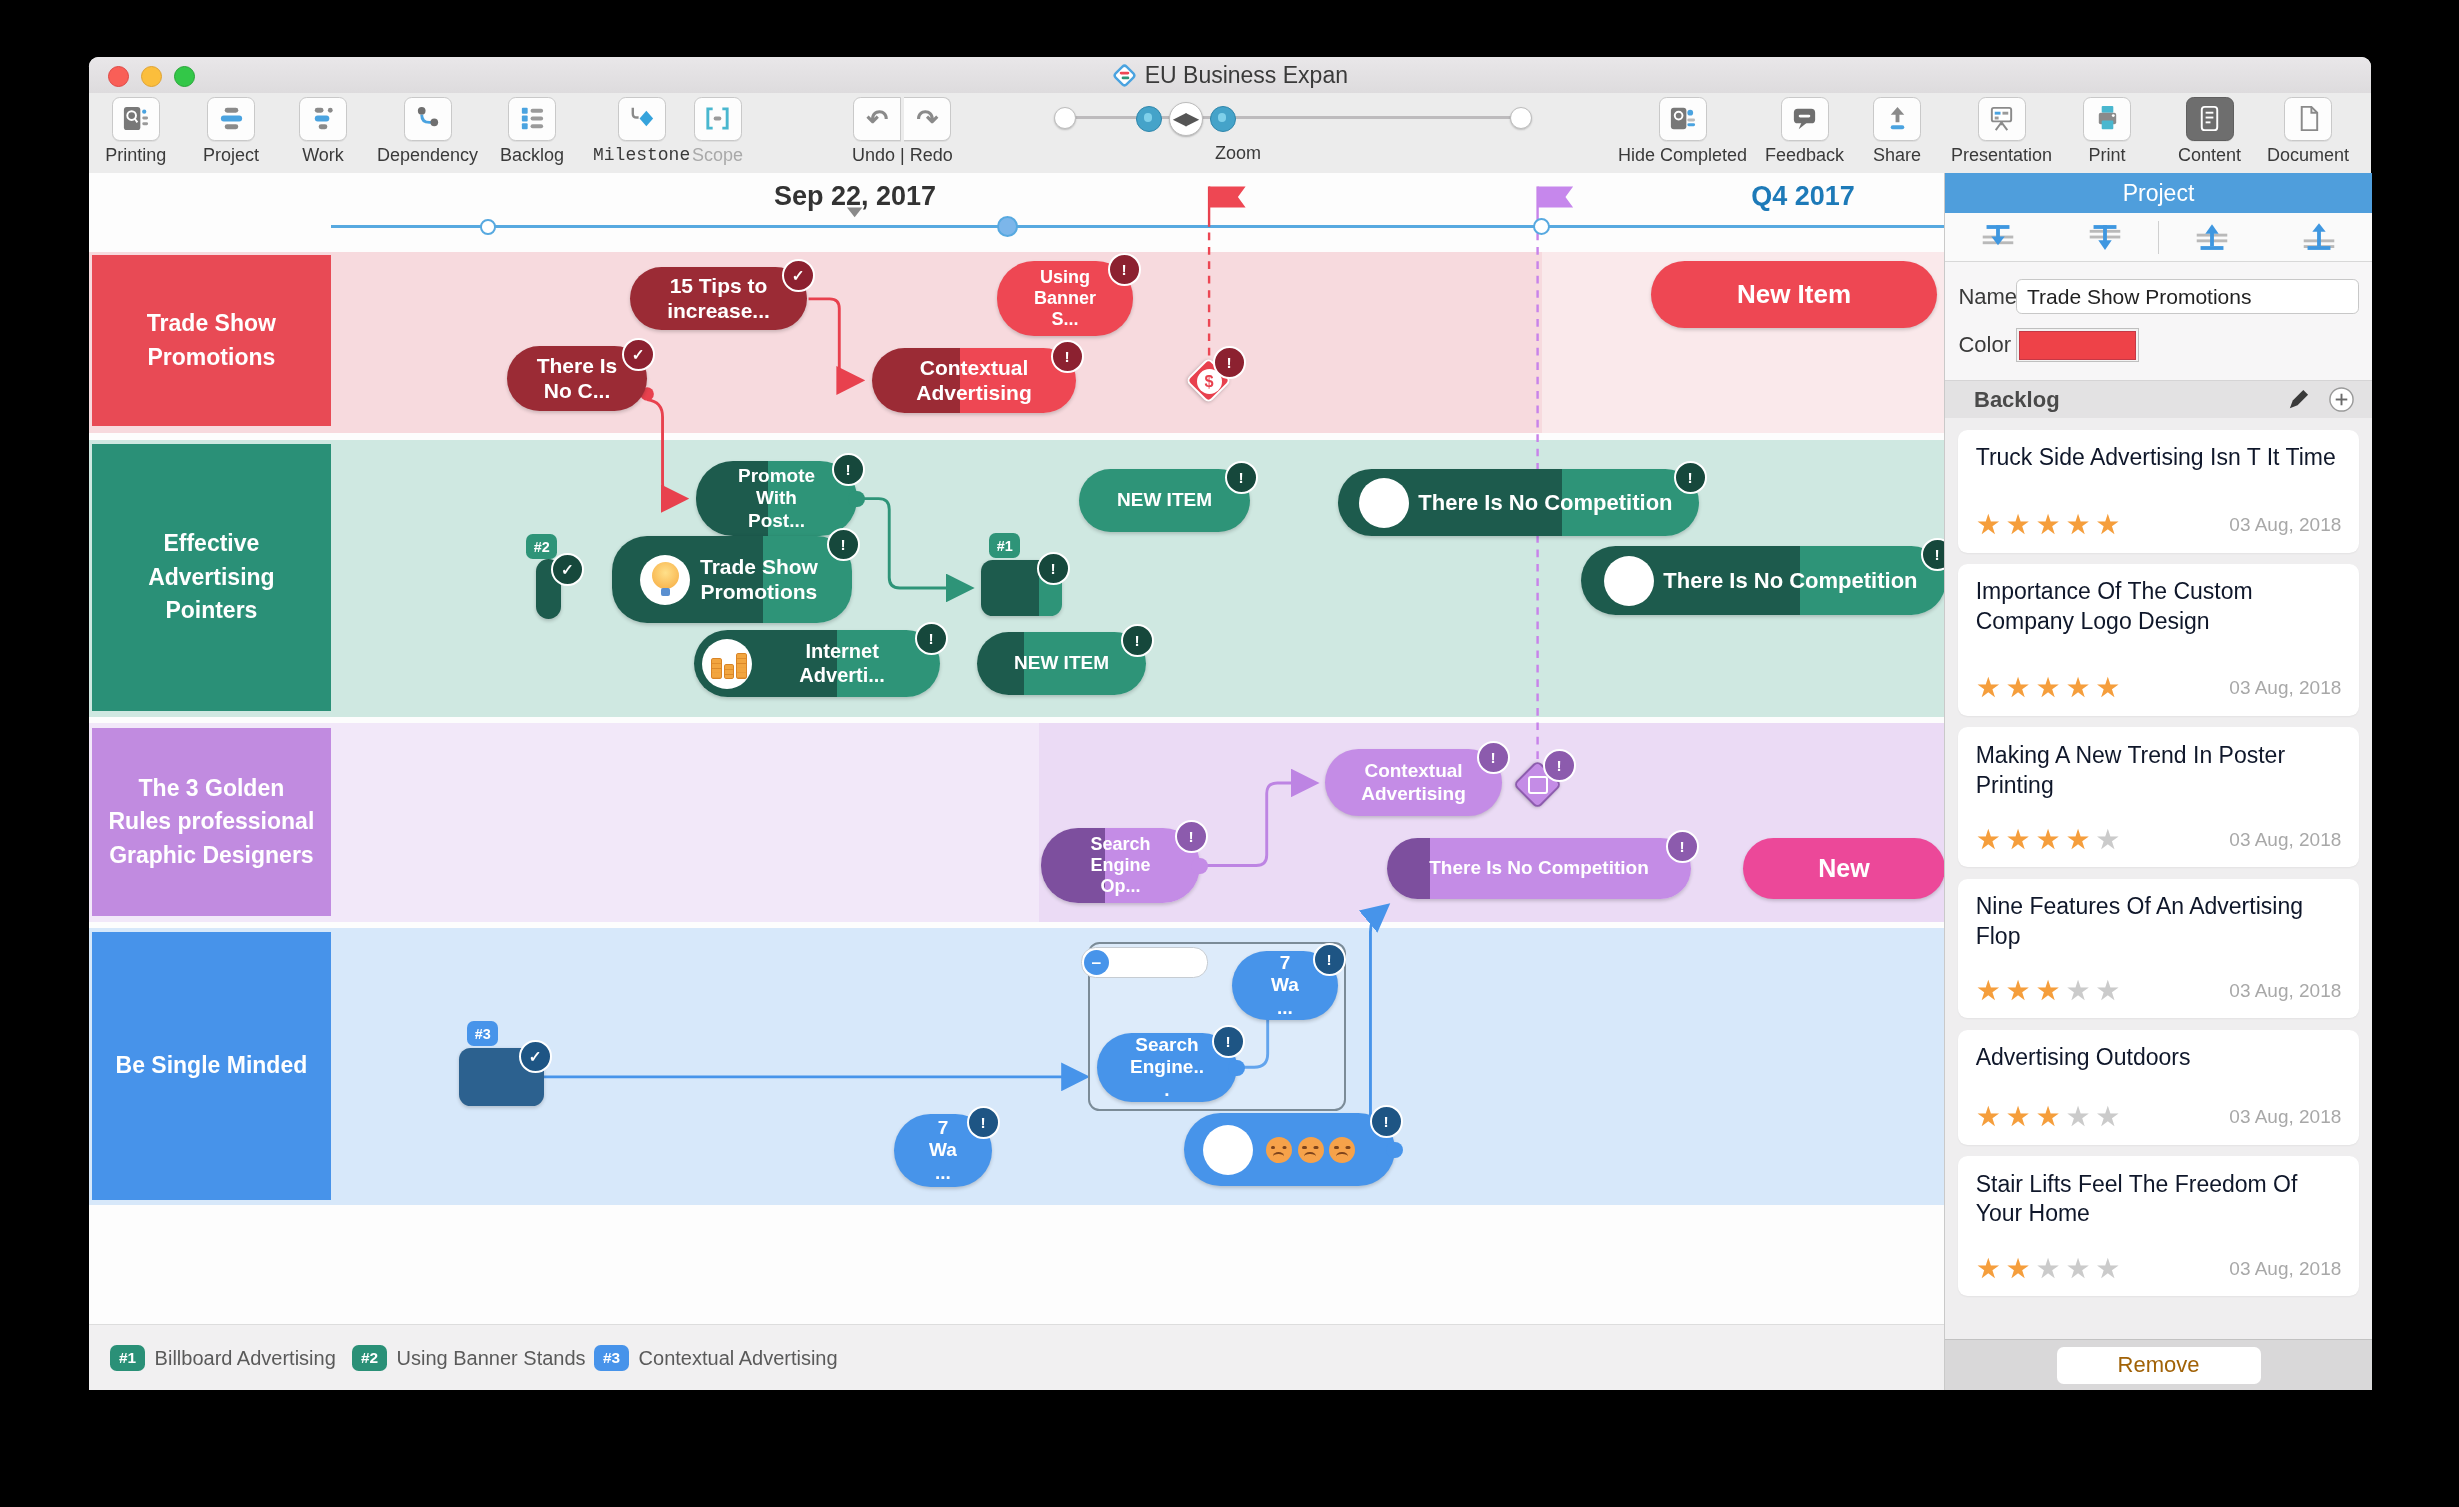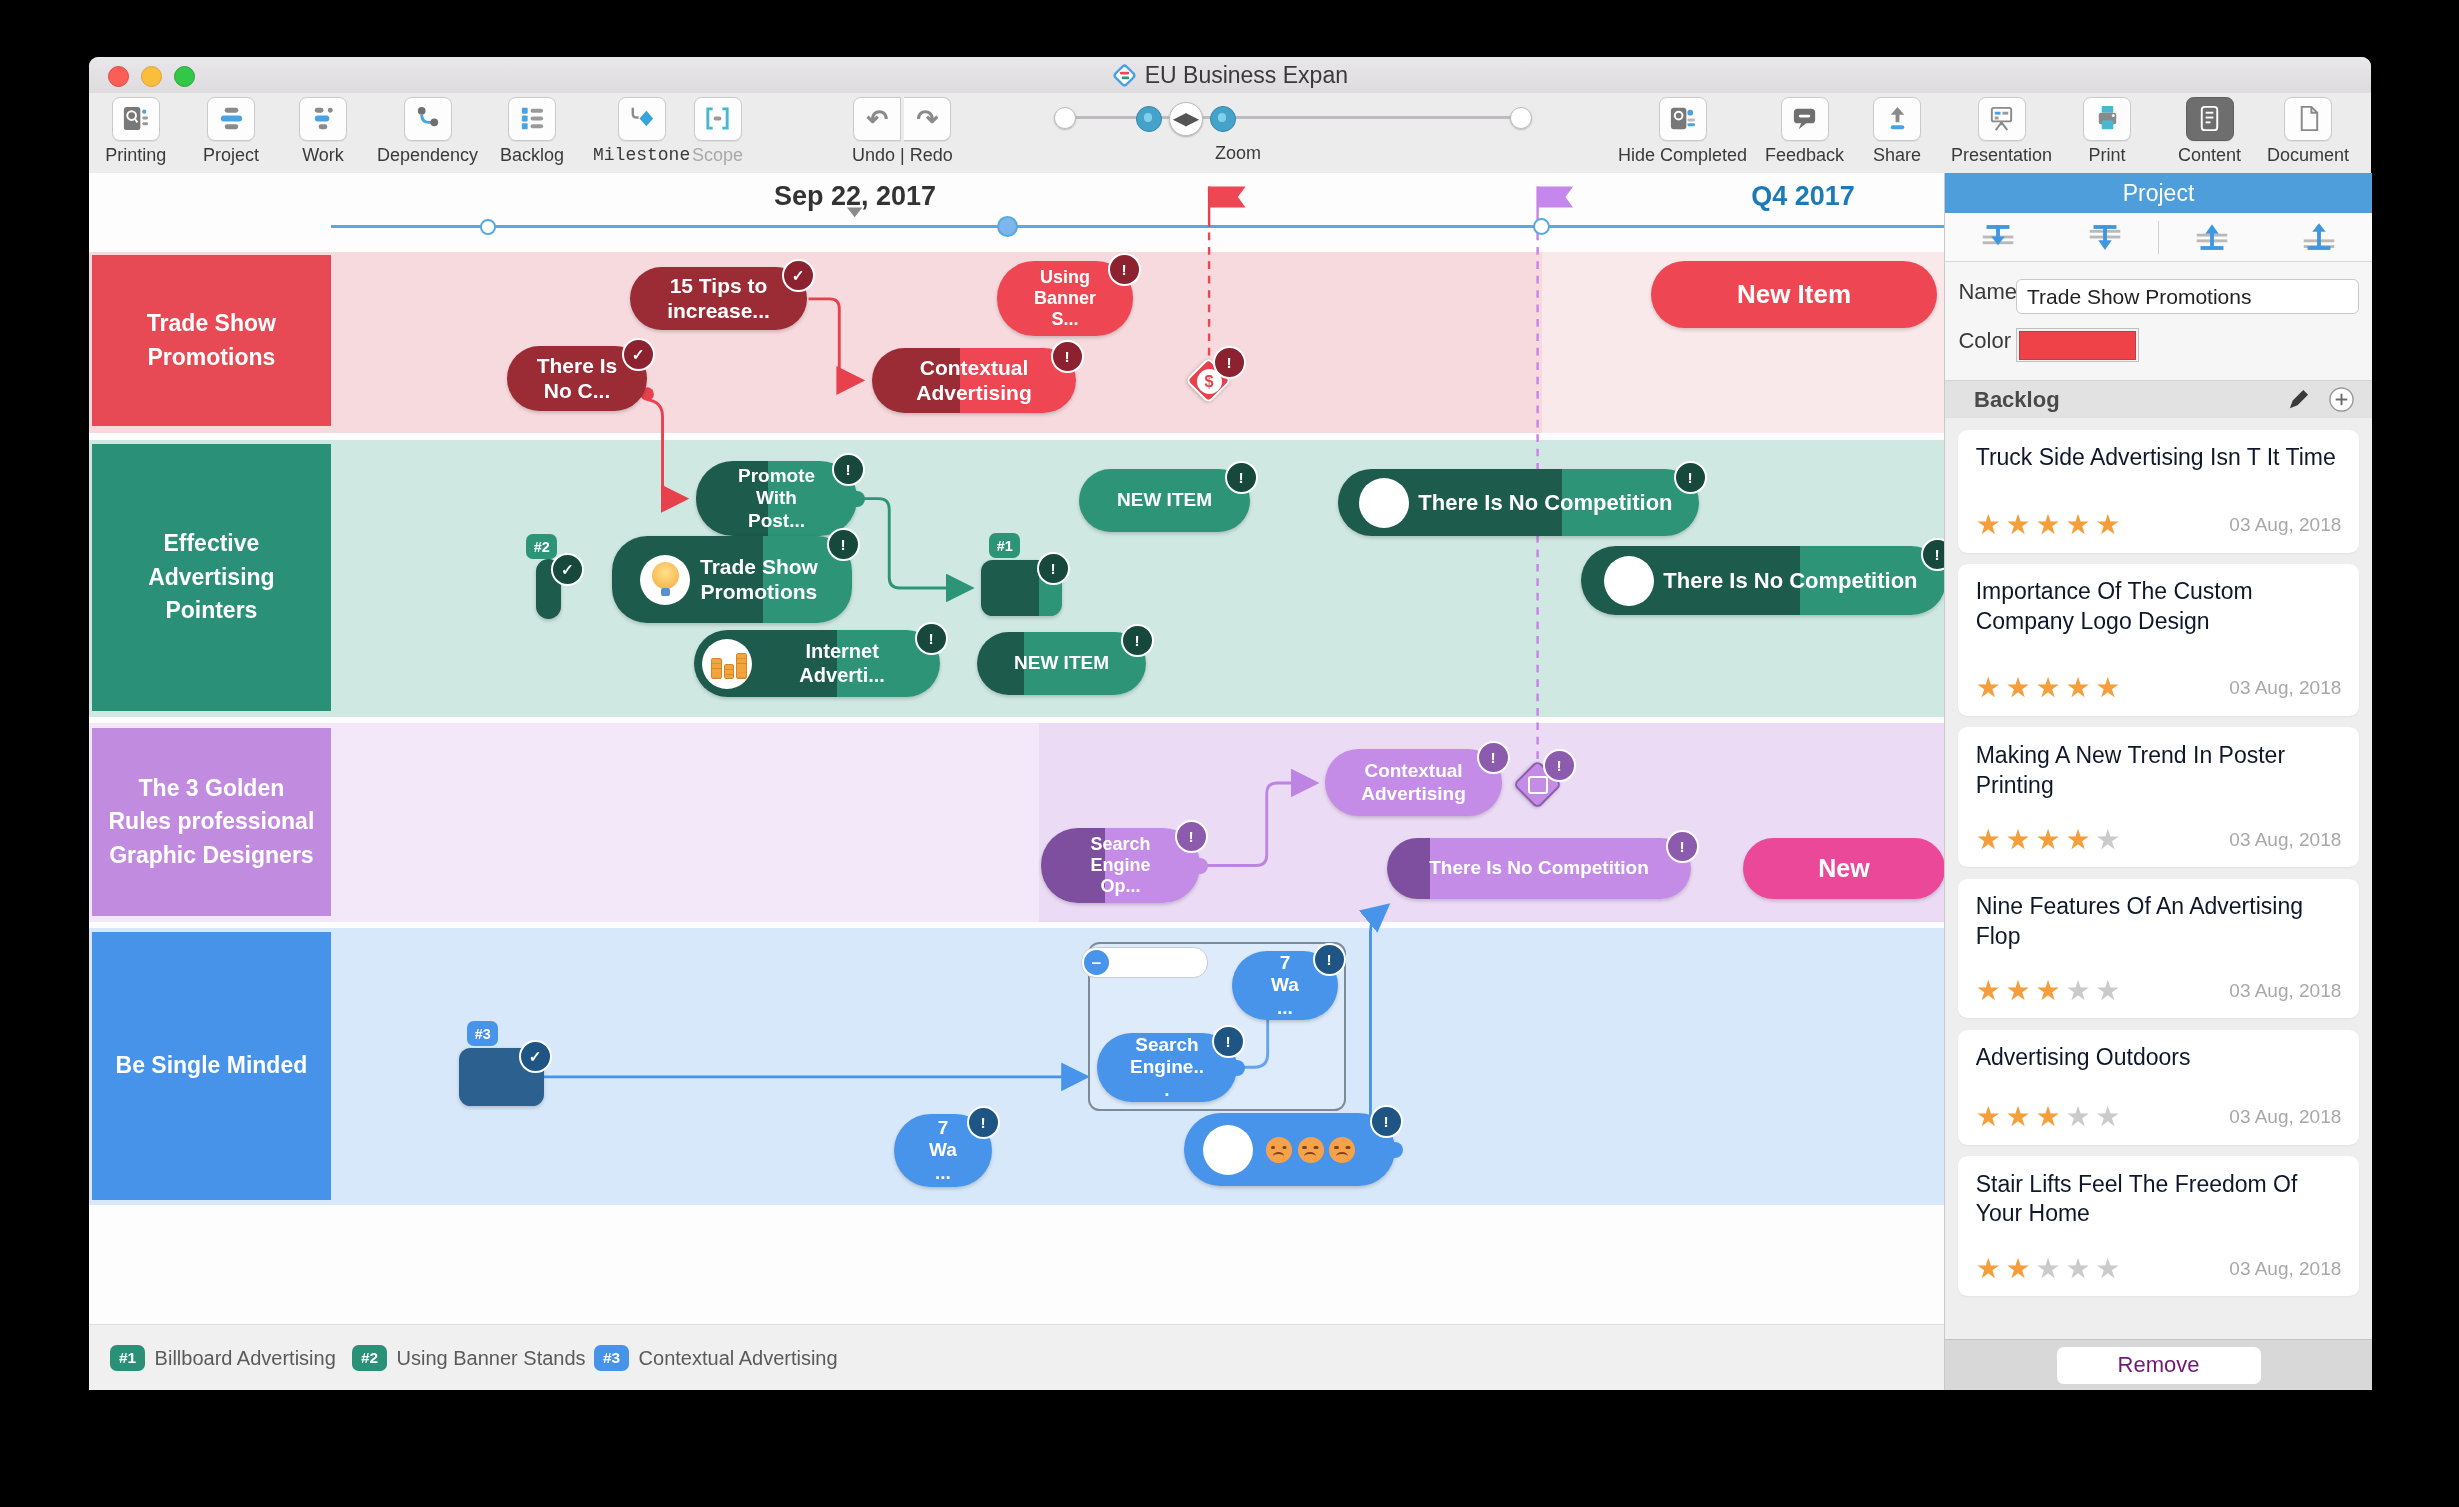--- a/index.html
+++ b/index.html
@@ -74,39 +74,39 @@
     display:flex;align-items:center;justify-content:center;margin-right:9.6px;}
   .lg-txt{font-size:20px;color:#5a5a5a;white-space:nowrap;}
   
   #sidebar{left:1944px;top:173px;width:427px;height:1217px;background:#f7f6f7;border-left:1px solid #c9c9c9;
     display:flex;flex-direction:column;}
   #sb-header{height:40px;background:#4f9edc;color:#fff;font-size:23px;display:flex;align-items:center;justify-content:center;flex:0 0 auto;}
   #sb-icons{height:48px;background:#fafafa;border-bottom:1px solid #d8d8d8;display:flex;align-items:center;flex:0 0 auto;}
   .sb-ic{flex:1;display:flex;align-items:center;justify-content:center;height:100%;cursor:pointer;}
   .sb-div{width:1px;height:33px;background:#d0d0d0;}
   #sb-form{padding:17.3px 13.4px 0 13.4px;height:101px;flex:0 0 auto;}
-  .frow{display:flex;align-items:flex-start;margin-bottom:13.4px;}
+  .frow{display:flex;align-items:center;margin-bottom:13.4px;}
   .flbl{width:58px;font-size:22px;color:#3a3a3a;}
   #name-input{flex:1;height:33px;border:1px solid #c8c8c8;border-radius:5.8px;font-size:21px;padding:0 9.6px;color:#222;
     font-family:"Liberation Sans",sans-serif;background:#fff;}
   #color-swatch{width:117px;height:29px;background:#f2f2f2;border:1px solid #bfbfbf;padding:1.9px;cursor:pointer;}
   #color-inner{width:100%;height:100%;border:1.9px solid #c53845;box-sizing:border-box;}
   #sb-backlog-h{height:37px;background:#e3e2e3;display:flex;align-items:center;flex:0 0 auto;border-top:1px solid #d5d4d5;}
   #sb-backlog-h .t{font-size:22px;font-weight:bold;color:#4a4a4a;margin-left:29px;flex:1;}
   .hd-ic{margin-right:17.3px;cursor:pointer;display:flex;align-items:center;}
   #sb-list{flex:1;background:#efeeef;overflow:hidden;padding:11.5px 13.4px;}
   .card{background:#fff;border-radius:9.6px;padding:13.4px 17.3px;margin-bottom:11.5px;display:flex;flex-direction:column;
     justify-content:space-between;box-shadow:0 1px 1.9px rgba(0,0,0,.05);cursor:pointer;}
   .card .ttl{font-size:23px;color:#0f172a;line-height:1.3;}
   .card .meta{display:flex;align-items:center;justify-content:space-between;}
   .stars{font-size:28px;letter-spacing:4.8px;line-height:1;cursor:pointer;}
   .stars .on{color:#f59e3c;}  .stars .off{color:#cbcbcb;}
   .cdate{font-size:19px;color:#a8a8a8;}
   #sb-bottom{height:50px;background:#d9d8d9;border-top:1px solid #c2c2c2;display:flex;align-items:center;justify-content:center;flex:0 0 auto;}
-  #remove-btn{width:204px;height:37px;background:#fff;border:none;border-radius:6.7px;color:#701a75;font-size:22px;
+  #remove-btn{width:204px;height:37px;background:#fff;border:none;border-radius:6.7px;color:#a16207;font-size:22px;
     font-family:"Liberation Sans",sans-serif;cursor:pointer;}
 </style>
 </head>
 <body>
 
 <div class="abs" id="window-bg"></div>
 
 <div class="abs" id="titlebar">
   <span class="tl" style="left:19px;background:#f95f57;border:1px solid #df4744;"></span>
   <span class="tl" style="left:52px;background:#fbbe3c;border:1px solid #dfa333;"></span>

